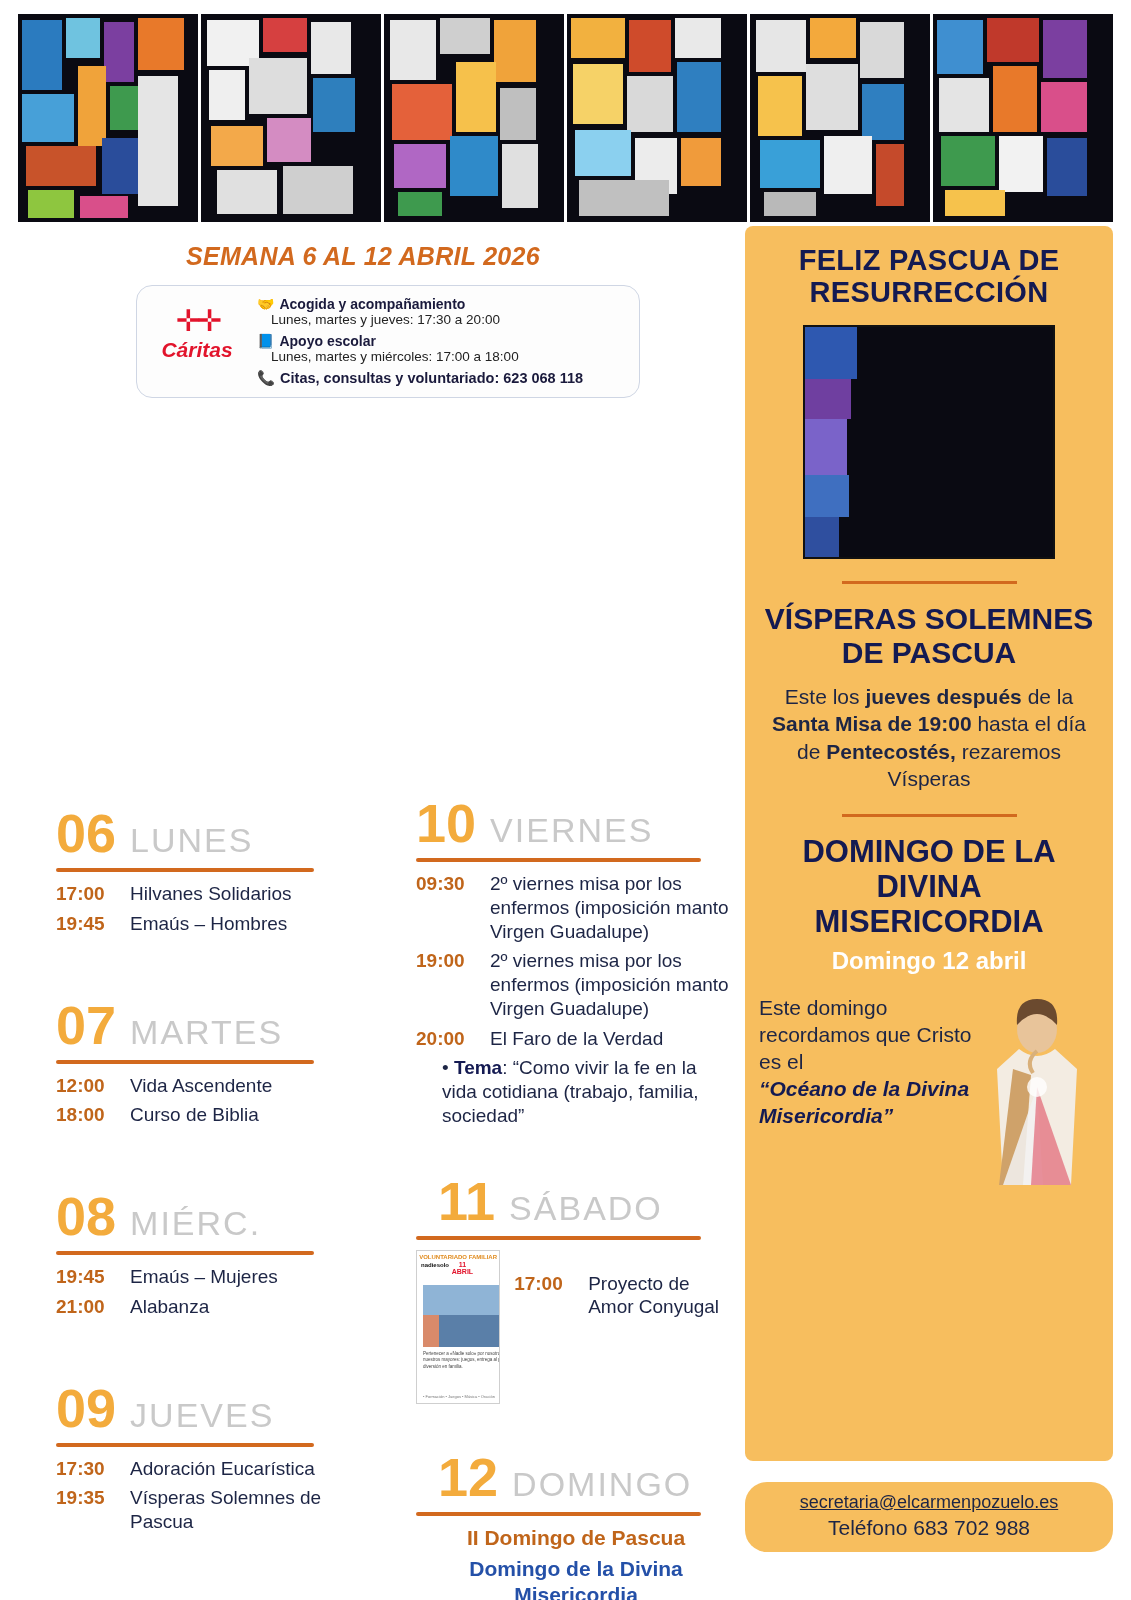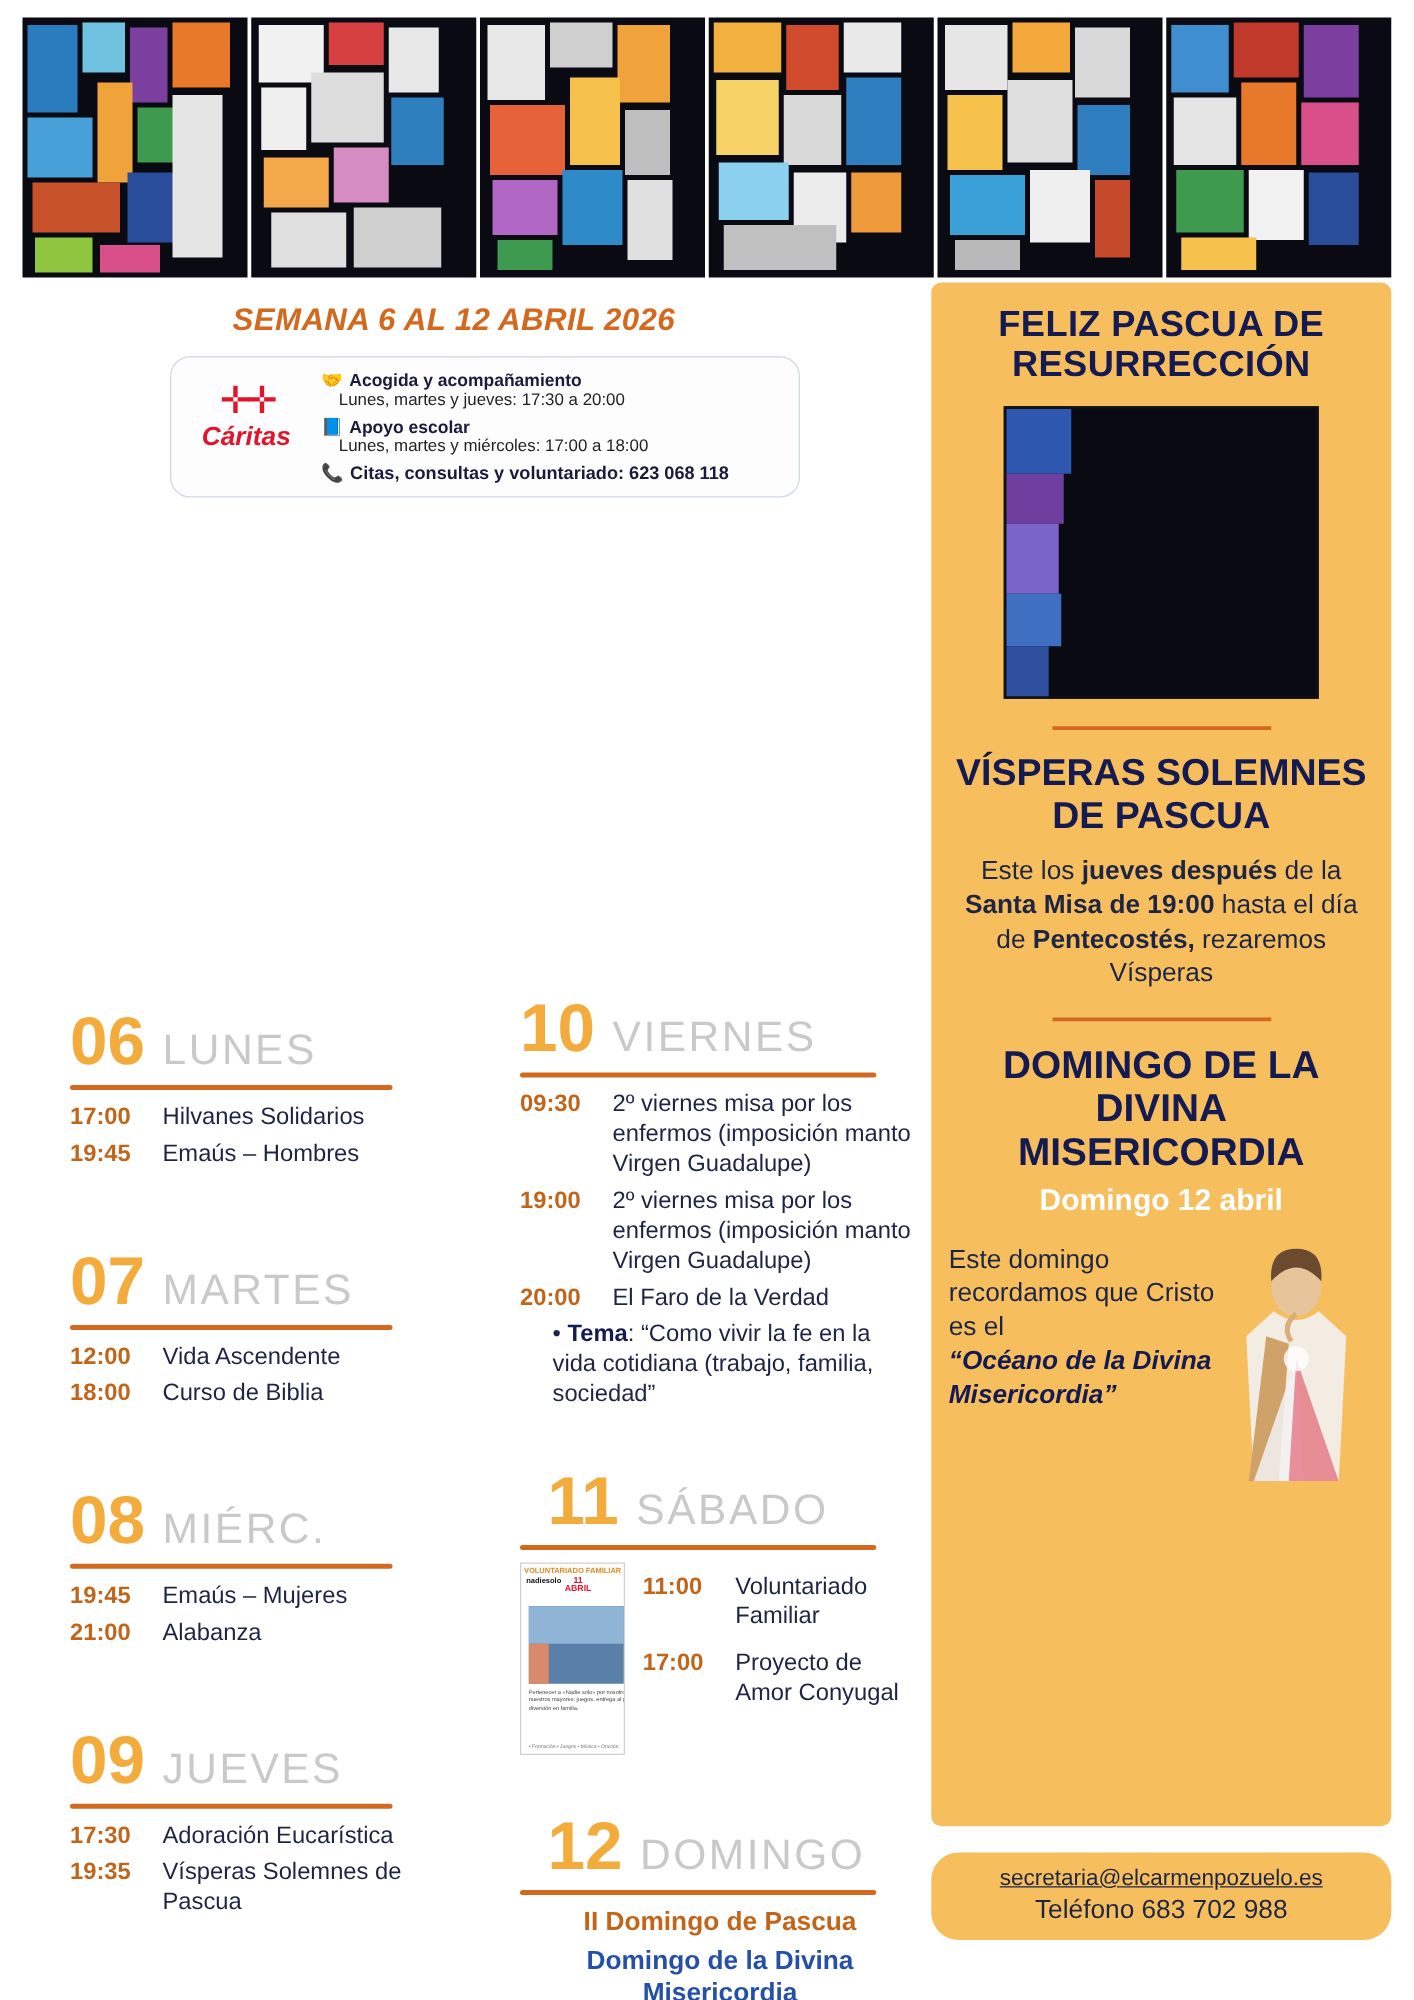--- a/index.html
+++ b/index.html
@@ -330,24 +330,20 @@
             </div>
             <div class="mp-img">
               <div class="shard" style="left:0;top:0;width:103px;height:30px;background:#8fb4d6"></div>
               <div class="shard" style="left:4px;top:26px;width:16px;height:34px;background:#d98a6a"></div>
 
             </div>
             <div class="mp-txt">Pertenecer a «Nadie solo» por nosotros y con nuestros mayores: juegos, entrega al prójimo y diversión en familia.</div>
             <div class="mp-foot">• Formación • Juegos • Música • Oración</div>
           </div>
           <div class="sab-events">
-            <div class="ev">
-              <span class="t">11:00</span>
-              <span class="d">Voluntariado Familiar</span>
-            </div>
             <div class="ev" style="margin-top:14px">
               <span class="t">17:00</span>
               <span class="d">Proyecto de Amor Conyugal</span>
             </div>
           </div>
         </div>
       </div>
 
       <div style="height:46px"></div>
 

